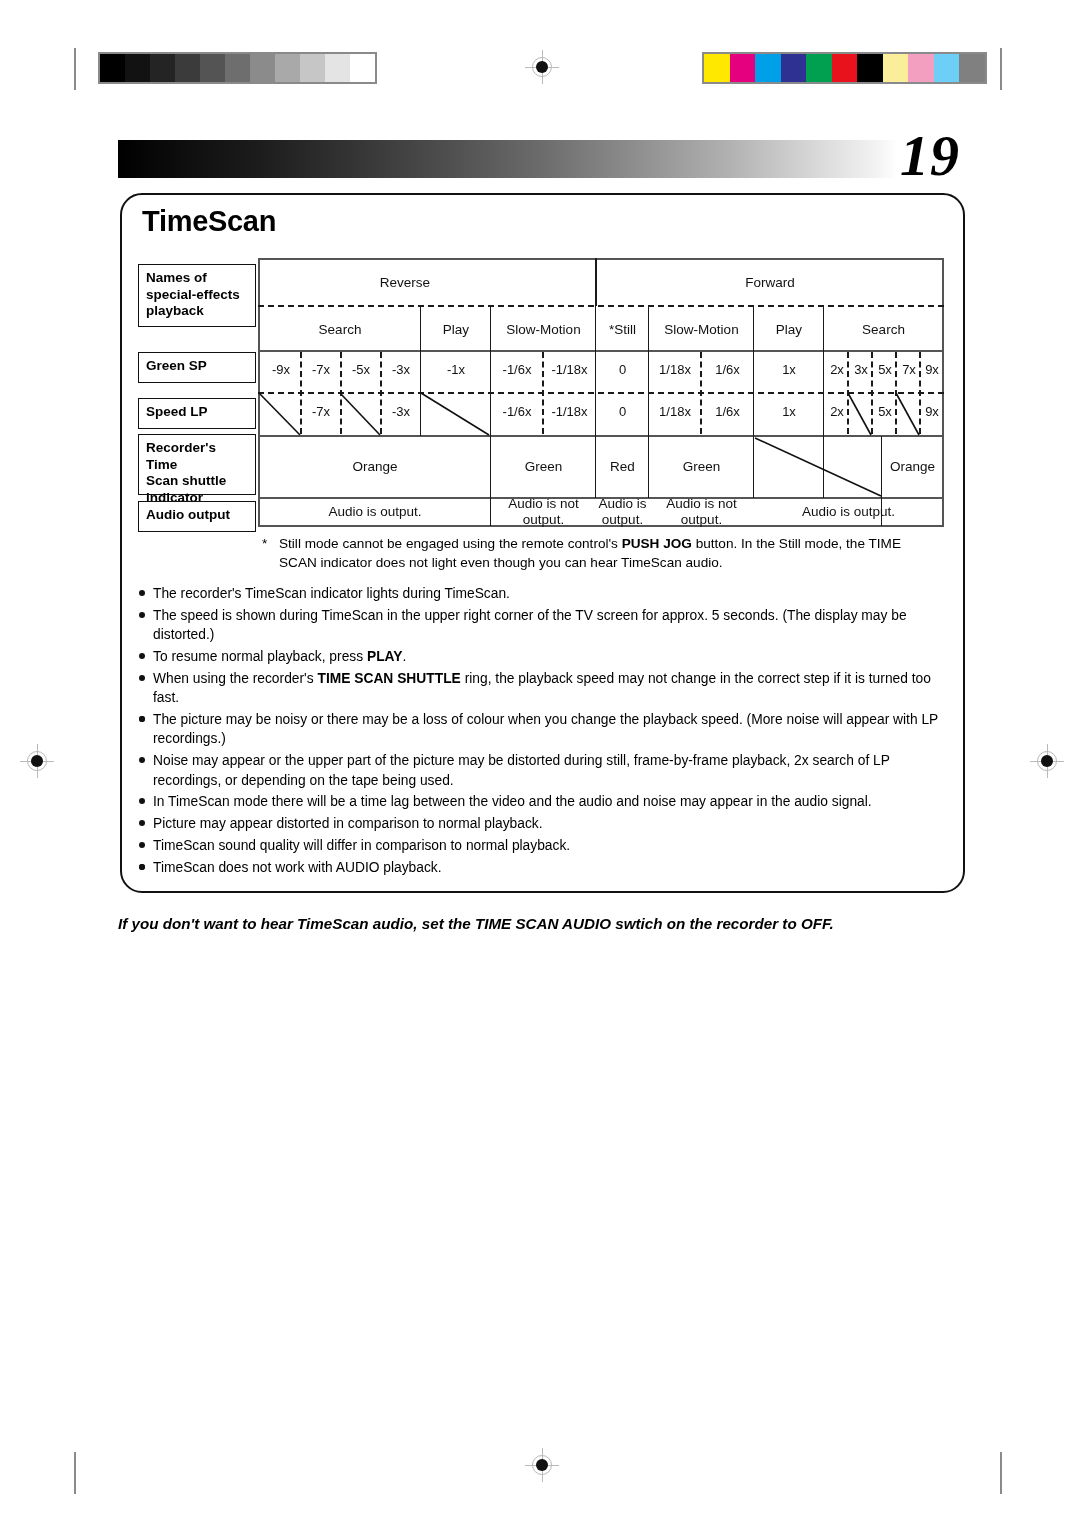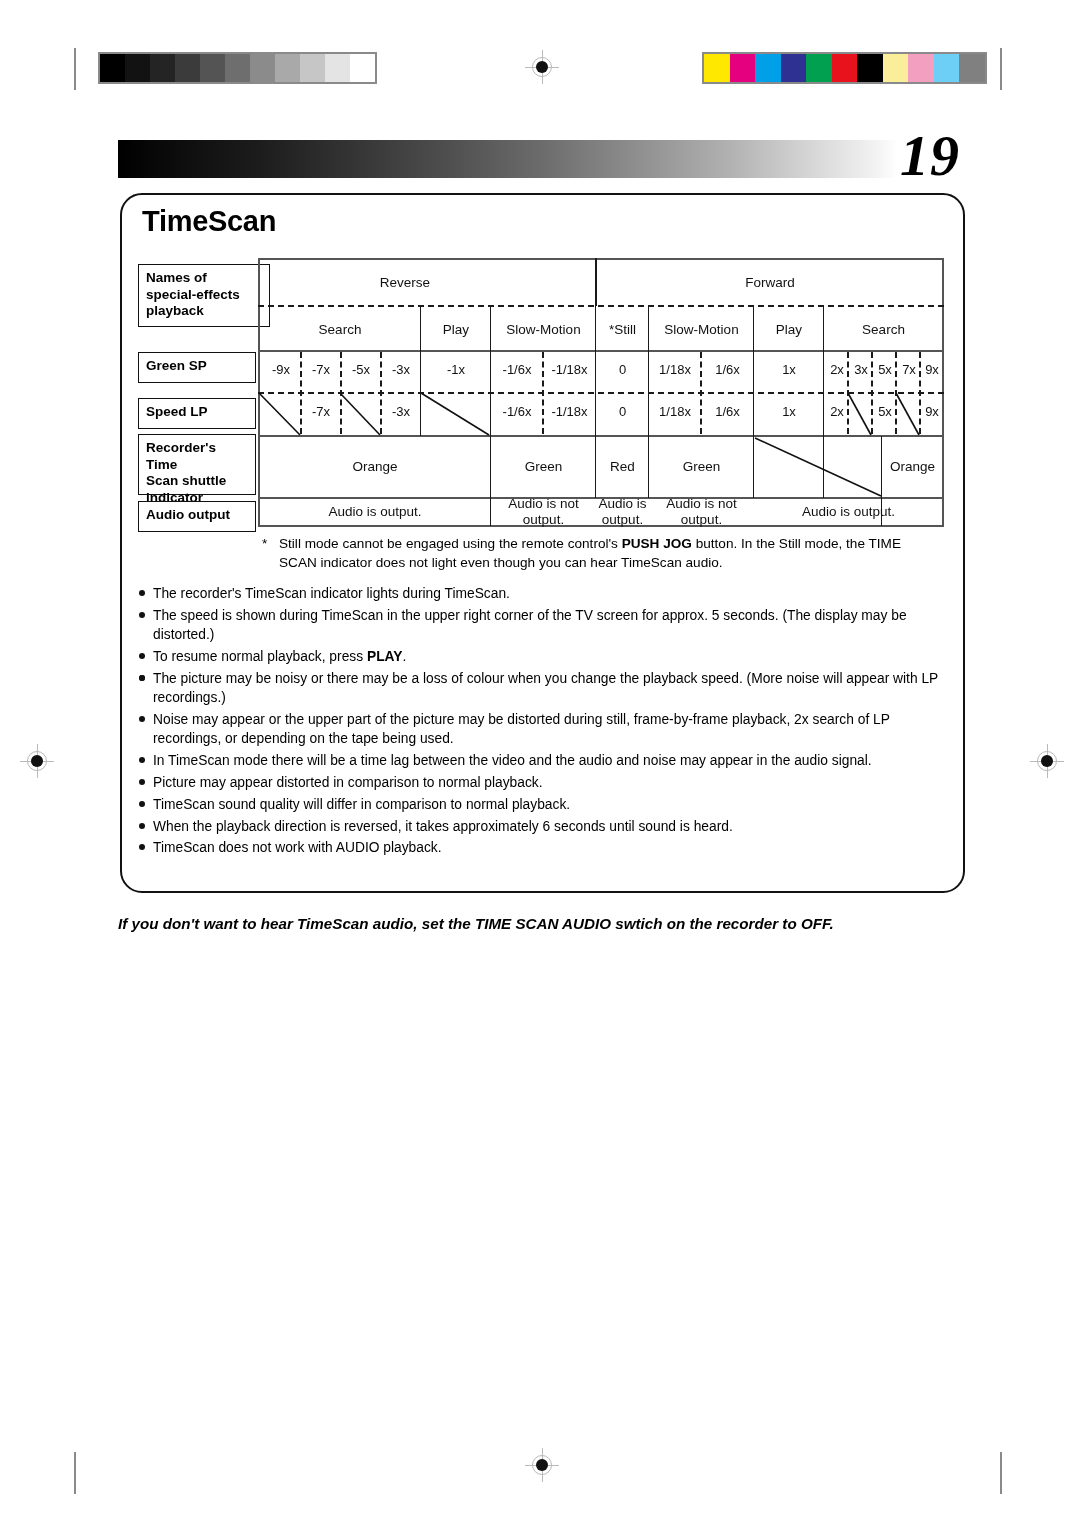--- a/index.html
+++ b/index.html
@@ -167,21 +167,21 @@
 
   <div class="grad"></div>
   <div class="folio">19</div>
 
   <div class="panel"></div>
   <div class="panel-title">TimeScan</div>
 
   <div class="tbl">
 
     <div class="labelcol">
-      <div class="lbl" style="top:6px; width:132px; height:63px;" id="lbl0">Names of<br>special-effects<br>playback</div>
+      <div class="lbl" style="top:6px; width:118px; height:63px;" id="lbl0">Names of<br>special-effects<br>playback</div>
       <div class="lbl" style="top:94px; width:118px; height:31px;" id="lbl1">Green   SP</div>
       <div class="lbl" style="top:140px; width:118px; height:31px;" id="lbl2">Speed   LP</div>
       <div class="lbl" style="top:176px; width:118px; height:61px;" id="lbl3">Recorder's Time<br>Scan shuttle<br>indicator</div>
       <div class="lbl" style="top:243px; width:118px; height:31px;" id="lbl4">Audio output</div>
     </div>
 
     <div class="grid">
 
       <div class="gline" style="left:0; top:0;   width:686px; height:1.6px;"></div>
       <div class="gline" style="left:0; top:92px; width:686px; height:1.6px;"></div>
@@ -292,25 +292,26 @@
 
   <div class="footnote">
     <span class="star">*</span>
     <span class="ftxt" id="fn">Still mode cannot be engaged using the remote control's <b>PUSH JOG</b> button. In the Still mode, the TIME SCAN indicator does not light even though you can hear TimeScan audio.</span>
   </div>
 
   <div class="bullets" id="bullets">
       <div class="b"><span class="dot"></span><span>The recorder's TimeScan indicator lights during TimeScan.</span></div>
       <div class="b"><span class="dot"></span><span>The speed is shown during TimeScan in the upper right corner of the TV screen for approx. 5 seconds. (The display may be distorted.)</span></div>
       <div class="b"><span class="dot"></span><span>To resume normal playback, press <b>PLAY</b>.</span></div>
+      <div class="b"><span class="dot"></span><span>When using the recorder's <b>TIME SCAN SHUTTLE</b> ring, the playback speed may not change in the correct step if it is turned too fast.</span></div>
       <div class="b"><span class="dot"></span></div>
       <div class="b"><span class="dot"></span><span>The picture may be noisy or there may be a loss of colour when you change the playback speed. (More noise will appear with LP recordings.)</span></div>
       <div class="b"><span class="dot"></span><span>Noise may appear or the upper part of the picture may be distorted during still, frame-by-frame playback, 2x search of LP recordings, or depending on the tape being used.</span></div>
       <div class="b"><span class="dot"></span><span>In TimeScan mode there will be a time lag between the video and the audio and noise may appear in the audio signal.</span></div>
       <div class="b"><span class="dot"></span><span>Picture may appear distorted in comparison to normal playback.</span></div>
       <div class="b"><span class="dot"></span><span>TimeScan sound quality will differ in comparison to normal playback.</span></div>
-      <div class="b"><span class="dot"></span><span>When the playback direction is reversed, it takes approximately 6 seconds until sound is heard.</span></div>
+      <div class="b"><span class="dot"></span></div>
       <div class="b"><span class="dot"></span><span>TimeScan does not work with AUDIO playback.</span></div>
     </div>
 
   <div class="closing">If you don't want to hear TimeScan audio, set the TIME SCAN AUDIO swtich on the recorder to OFF.</div>
 
 </div>
 
 </body></html>

